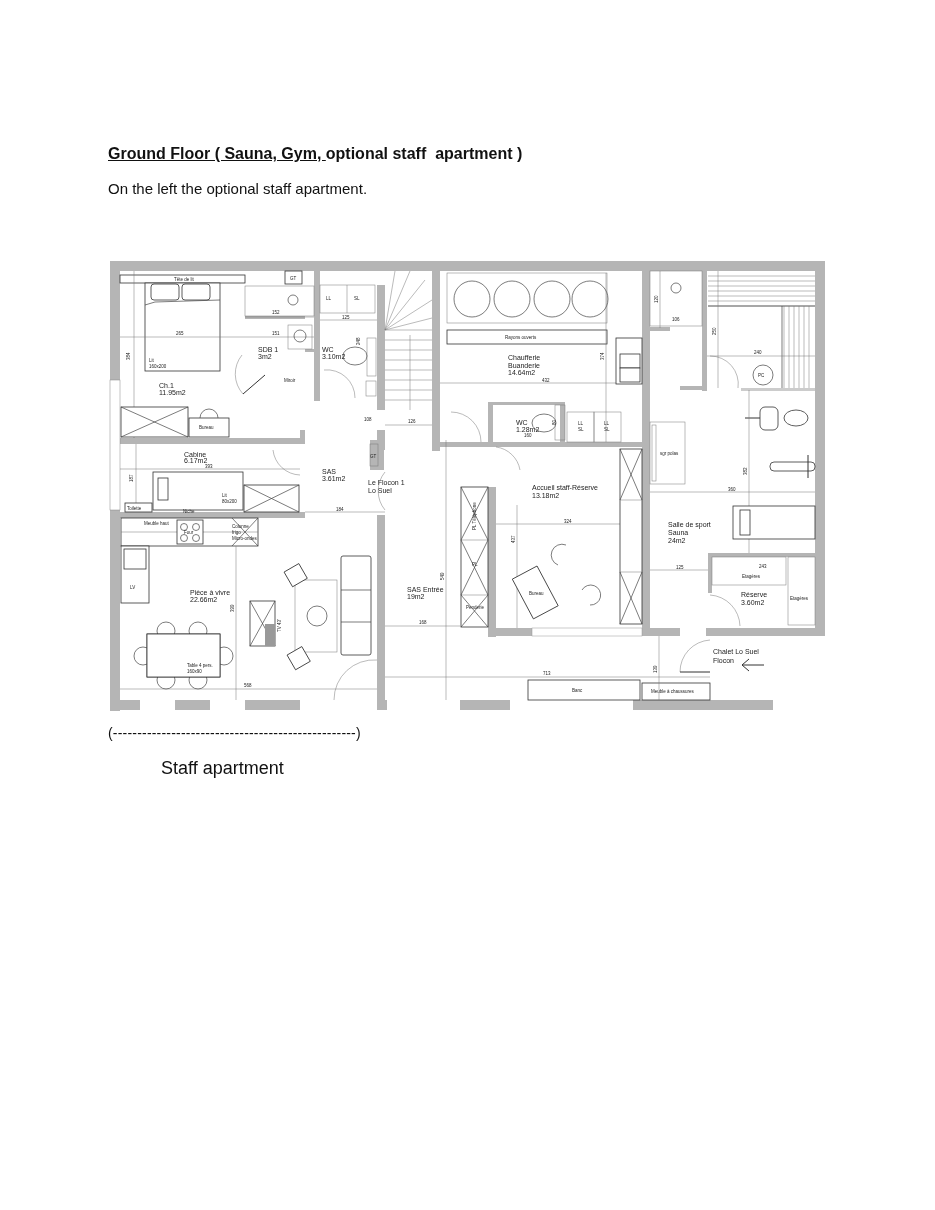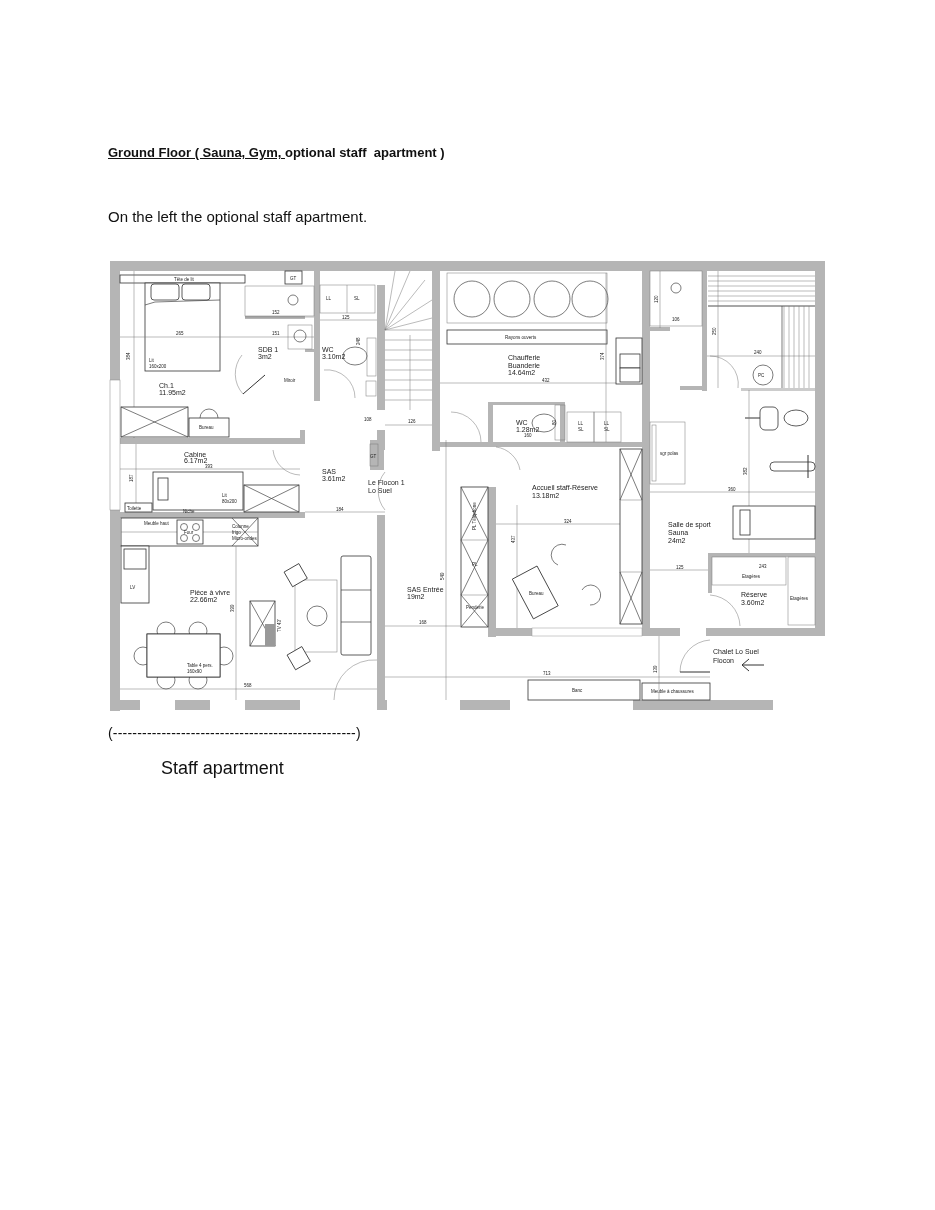--- a/index.html
+++ b/index.html
@@ -1,20 +1,20 @@
 <!DOCTYPE html>
 <html><head>
 <meta charset="utf-8">
 <style>
   html, body { margin: 0; padding: 0; background: #ffffff; }
   body { width: 935px; height: 1210px; position: relative; overflow: hidden;
          font-family: "Liberation Sans", "DejaVu Sans", sans-serif; color: #111; }
-  .heading { position: absolute; left: 108px; top: 145px; font-size: 13px; font-weight: bold; white-space: pre; }
+  .heading { position: absolute; left: 108px; top: 145px; font-size: 16px; font-weight: bold; white-space: pre; }
   .heading .u { text-decoration: underline; }
-  .intro { position: absolute; left: 108px; top: 180px; font-size: 15px; margin-top: 28px; }
+  .intro { position: absolute; left: 108px; top: 180px; font-size: 15px; }
   .plan { position: absolute; left: 0; top: 0; width: 935px; height: 1210px; }
   .bracket { position: absolute; left: 108px; top: 725px; font-size: 14px; letter-spacing: 0.2px; white-space: pre; }
   .caption { position: absolute; left: 161px; top: 758px; font-size: 18px; }
   svg text { font-family: "Liberation Sans", "DejaVu Sans", sans-serif; fill: #222; }
   .w { fill: #b5b5b5; }
   .ln { stroke: #444; stroke-width: 0.7; fill: none; }
   .ln2 { stroke: #333; stroke-width: 1; fill: none; }
   .thin { stroke: #777; stroke-width: 0.5; fill: none; }
   .furn { stroke: #333; stroke-width: 0.8; fill: #fff; }
   .room { font-size: 7px; }

